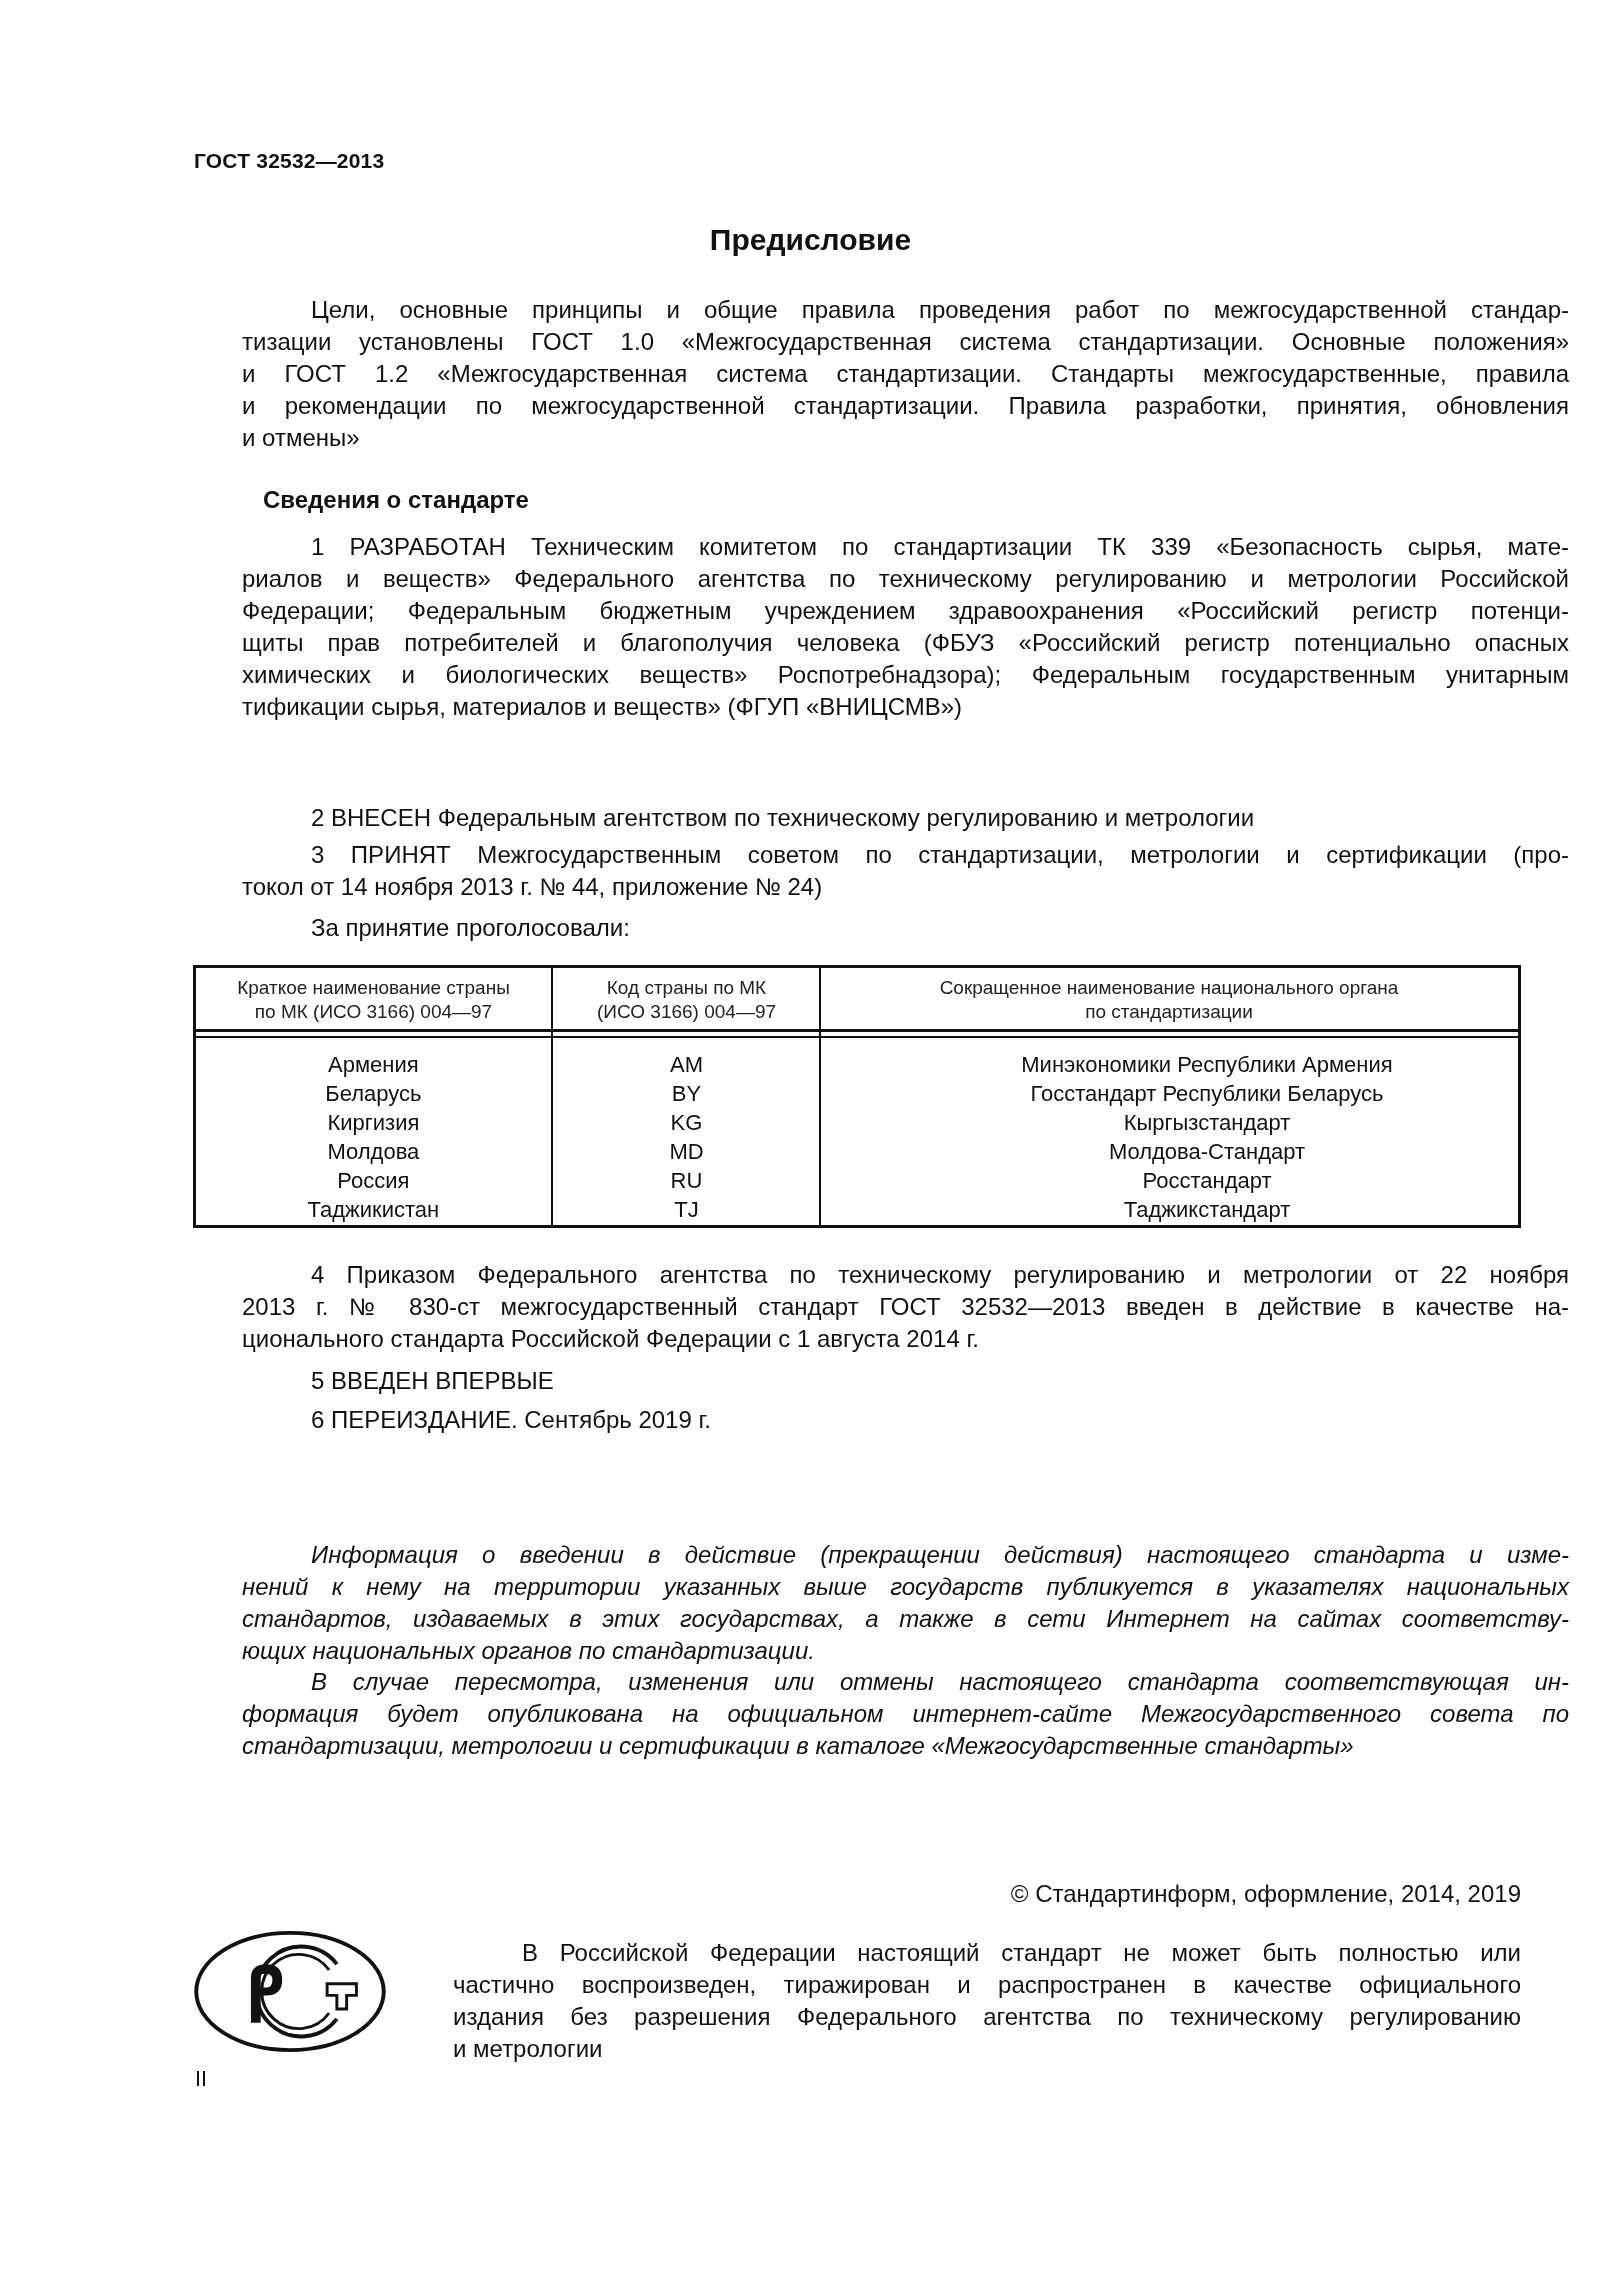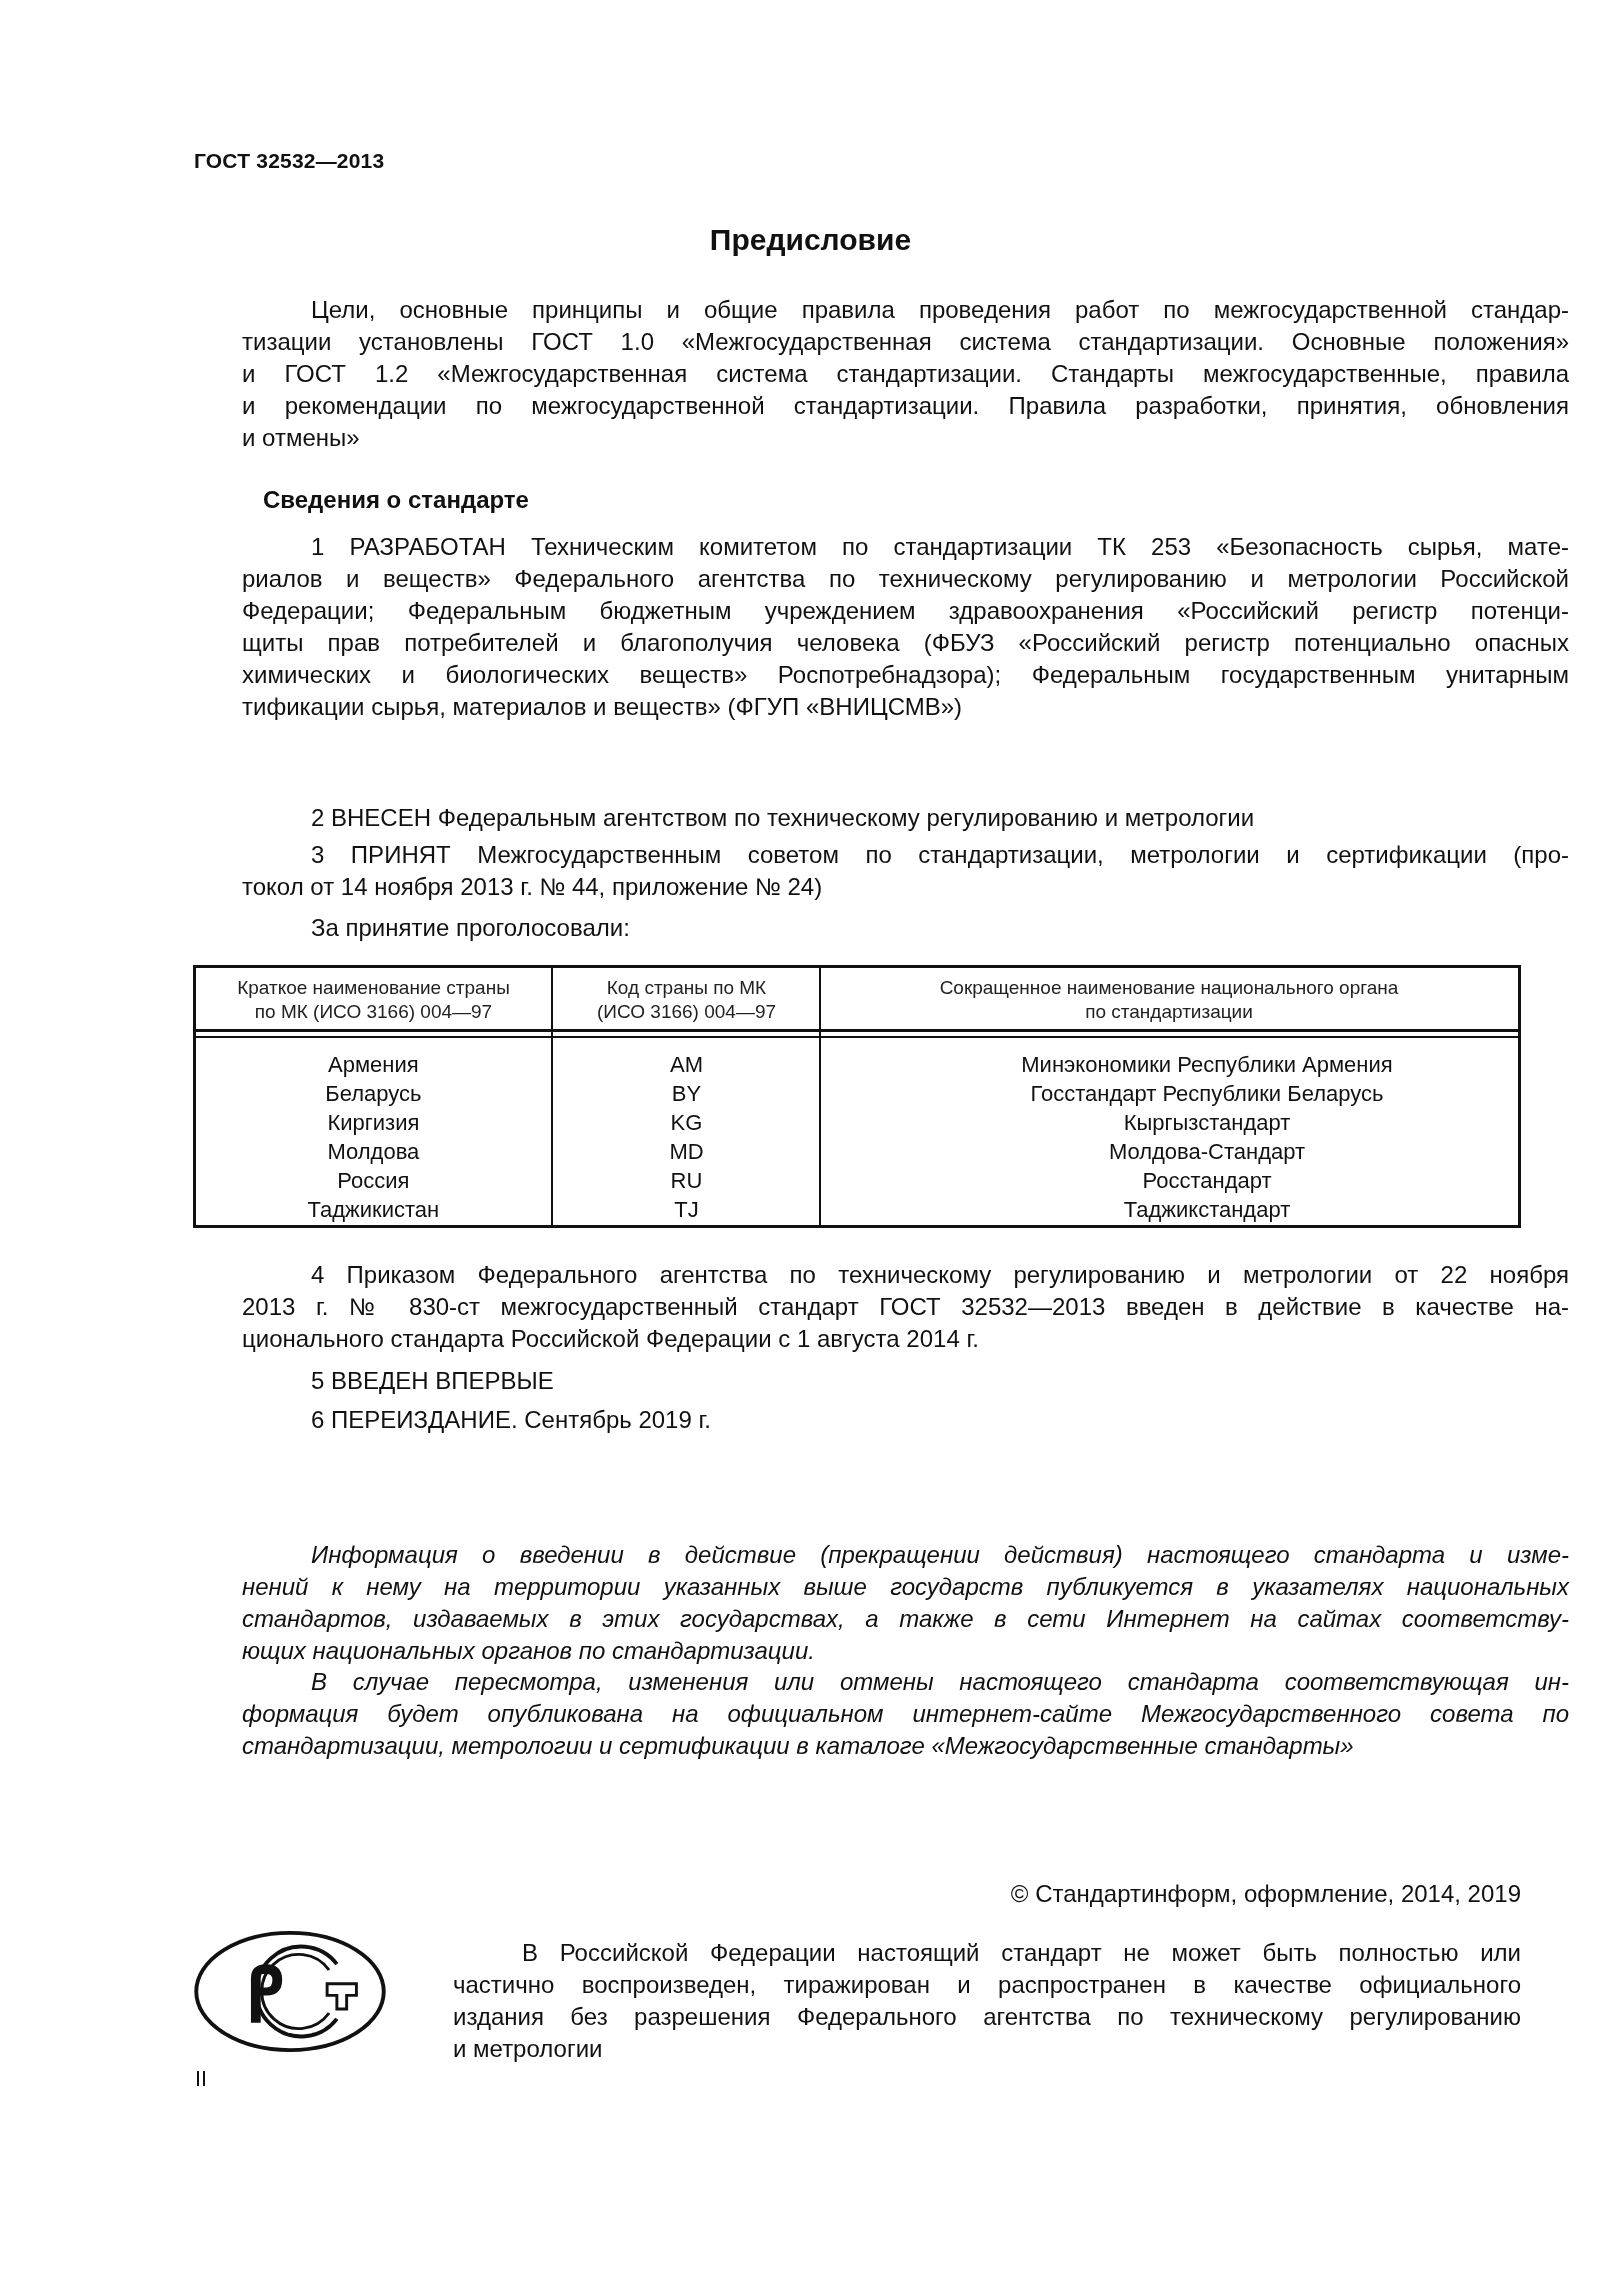--- a/index.html
+++ b/index.html
@@ -34,21 +34,21 @@
   <span class="line" style="padding-left:69px;">Цели, основные принципы и общие правила проведения работ по межгосударственной стандар-</span>
   <span class="line">тизации установлены ГОСТ 1.0 «Межгосударственная система стандартизации. Основные положения»</span>
   <span class="line">и ГОСТ 1.2 «Межгосударственная система стандартизации. Стандарты межгосударственные, правила</span>
   <span class="line">и рекомендации по межгосударственной стандартизации. Правила разработки, принятия, обновления</span>
   <span class="line end">и отмены»</span>
 </div>
 
 <div class="abs heading" style="top:486px;">Сведения о стандарте</div>
 
 <div class="abs text" style="top:531px;">
-  <span class="line" style="padding-left:69px;">1 РАЗРАБОТАН Техническим комитетом по стандартизации ТК 253 «Безопасность сырья, мате-</span>
+  <span class="line" style="padding-left:69px;">1 РАЗРАБОТАН Техническим комитетом по стандартизации ТК 339 «Безопасность сырья, мате-</span>
   <span class="line">риалов и веществ» Федерального агентства по техническому регулированию и метрологии Российской</span>
   <span class="line">Федерации; Федеральным бюджетным учреждением здравоохранения «Российский регистр потенци-</span>
   <span class="line">щиты прав потребителей и благополучия человека (ФБУЗ «Российский регистр потенциально опасных</span>
   <span class="line">химических и биологических веществ» Роспотребнадзора); Федеральным государственным унитарным</span>
   <span class="line end">тификации сырья, материалов и веществ» (ФГУП «ВНИЦСМВ»)</span>
 </div>
 
 <div class="abs text" style="top:802px;">
   <span class="line end" style="padding-left:69px;">2 ВНЕСЕН Федеральным агентством по техническому регулированию и метрологии</span>
 </div>

